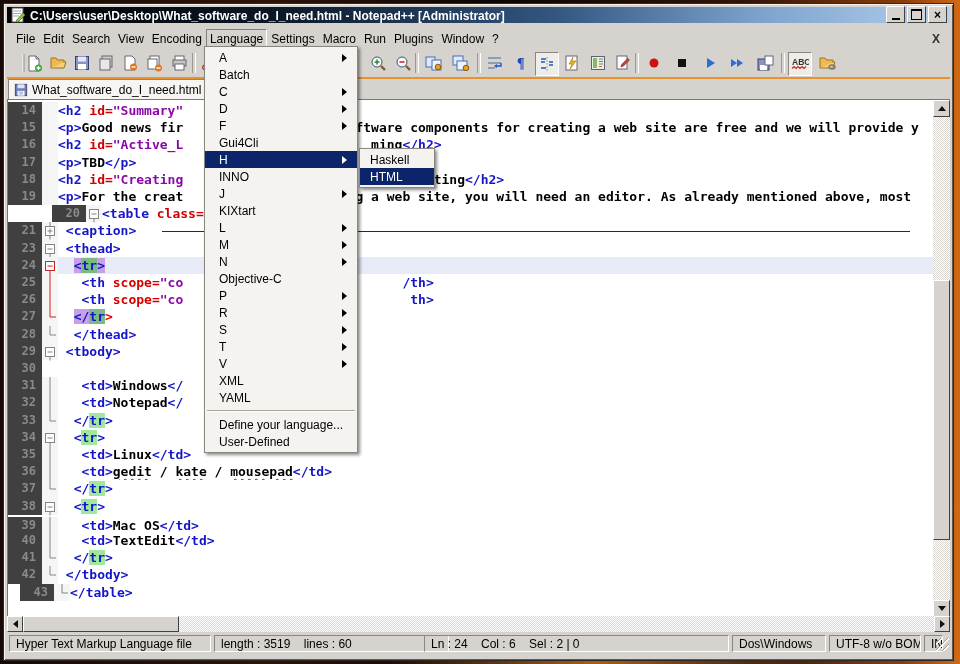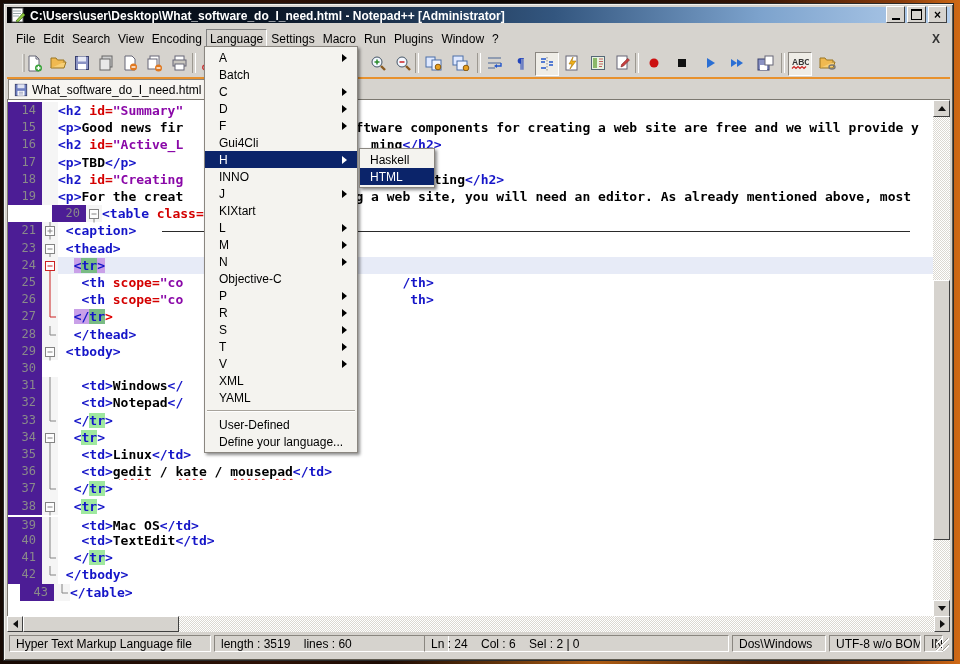--- a/index.html
+++ b/index.html
@@ -36,21 +36,21 @@
   .tabbar{position:absolute;left:3px;top:73px;right:3px;height:22px;border-top:2px solid #e8912d;background:#d6d3ce;}
   .tab{position:absolute;left:1px;top:0;height:19px;background:#f7f5f1;border:1px solid #8a867e;border-bottom:none;
     display:flex;align-items:center;gap:4px;padding:0 5px;font-size:12px;}
   .tab-close{width:13px;height:13px;border:1px solid;border-color:#fff #6e6a63 #6e6a63 #fff;background:#d6d3ce;
     color:#7c3030;font-size:10px;font-weight:bold;display:flex;align-items:center;justify-content:center;line-height:1;}
   
   .editor{position:absolute;left:3px;top:95px;right:3px;height:517px;background:#fff;
     border-top:1px solid #7c7870;border-left:1px solid #7c7870;overflow:hidden;}
   .ln-row{position:absolute;left:0;right:17px;height:17.2px;display:flex;
     font-family:"DejaVu Sans Mono","Liberation Mono",monospace;font-size:13px;font-weight:bold;}
-  .ln-num{width:34px;flex:none;background:#4c1d95;color:#8a8a8a;font-weight:normal;font-size:12px;
+  .ln-num{width:34px;flex:none;background:#404040;color:#8a8a8a;font-weight:bold;font-size:12px;
     text-align:right;padding-right:6px;box-sizing:border-box;line-height:17.2px;}
   .ln-fold{width:16px;flex:none;background:#f5f5f5;}
   .ln-text{flex:1;white-space:pre;line-height:17.2px;overflow:hidden;position:relative;}
   .ln-text.cur{background:#e7ebf7;}
   .s-tg{color:#1515c8;} .s-at{color:#d40000;} .s-vl{color:#8a08a8;} .s-tx{color:#000;}
   .s-rb{color:#e00000;}
   .s-sq{color:#000;text-decoration:underline;text-decoration-style:wavy;text-decoration-color:#cc0000;
     text-decoration-thickness:1px;text-underline-offset:2px;}
   .bg-g{background:#9fe89f;} .bg-v{background:#c9a0e8;} .bg-gv{background:#79bb84;}
   .rule-span{display:inline-block;width:748px;border-top:1px solid #2a2a2a;vertical-align:middle;margin-left:26px;}
@@ -570,22 +570,22 @@
         <div class="mitem"><span>N</span><span class="marrow"></span></div>
         <div class="mitem"><span>Objective-C</span></div>
         <div class="mitem"><span>P</span><span class="marrow"></span></div>
         <div class="mitem"><span>R</span><span class="marrow"></span></div>
         <div class="mitem"><span>S</span><span class="marrow"></span></div>
         <div class="mitem"><span>T</span><span class="marrow"></span></div>
         <div class="mitem"><span>V</span><span class="marrow"></span></div>
         <div class="mitem"><span>XML</span></div>
         <div class="mitem"><span>YAML</span></div>
         <div class="msep"></div>
+        <div class="mitem"><span>Define your language...</span></div>
         <div class="mitem"><span>User-Defined</span></div>
-        <div class="mitem"><span>Define your language...</span></div>
       </div>
     <div class="submenu" id="hsub">
         <div class="mitem" style="padding-left: 10px;"><span>Haskell</span></div>
         <div class="mitem hl" style="padding-left: 10px;"><span>HTML</span></div>
       </div>
 
   </div>
 </div>
 
 </body></html>

